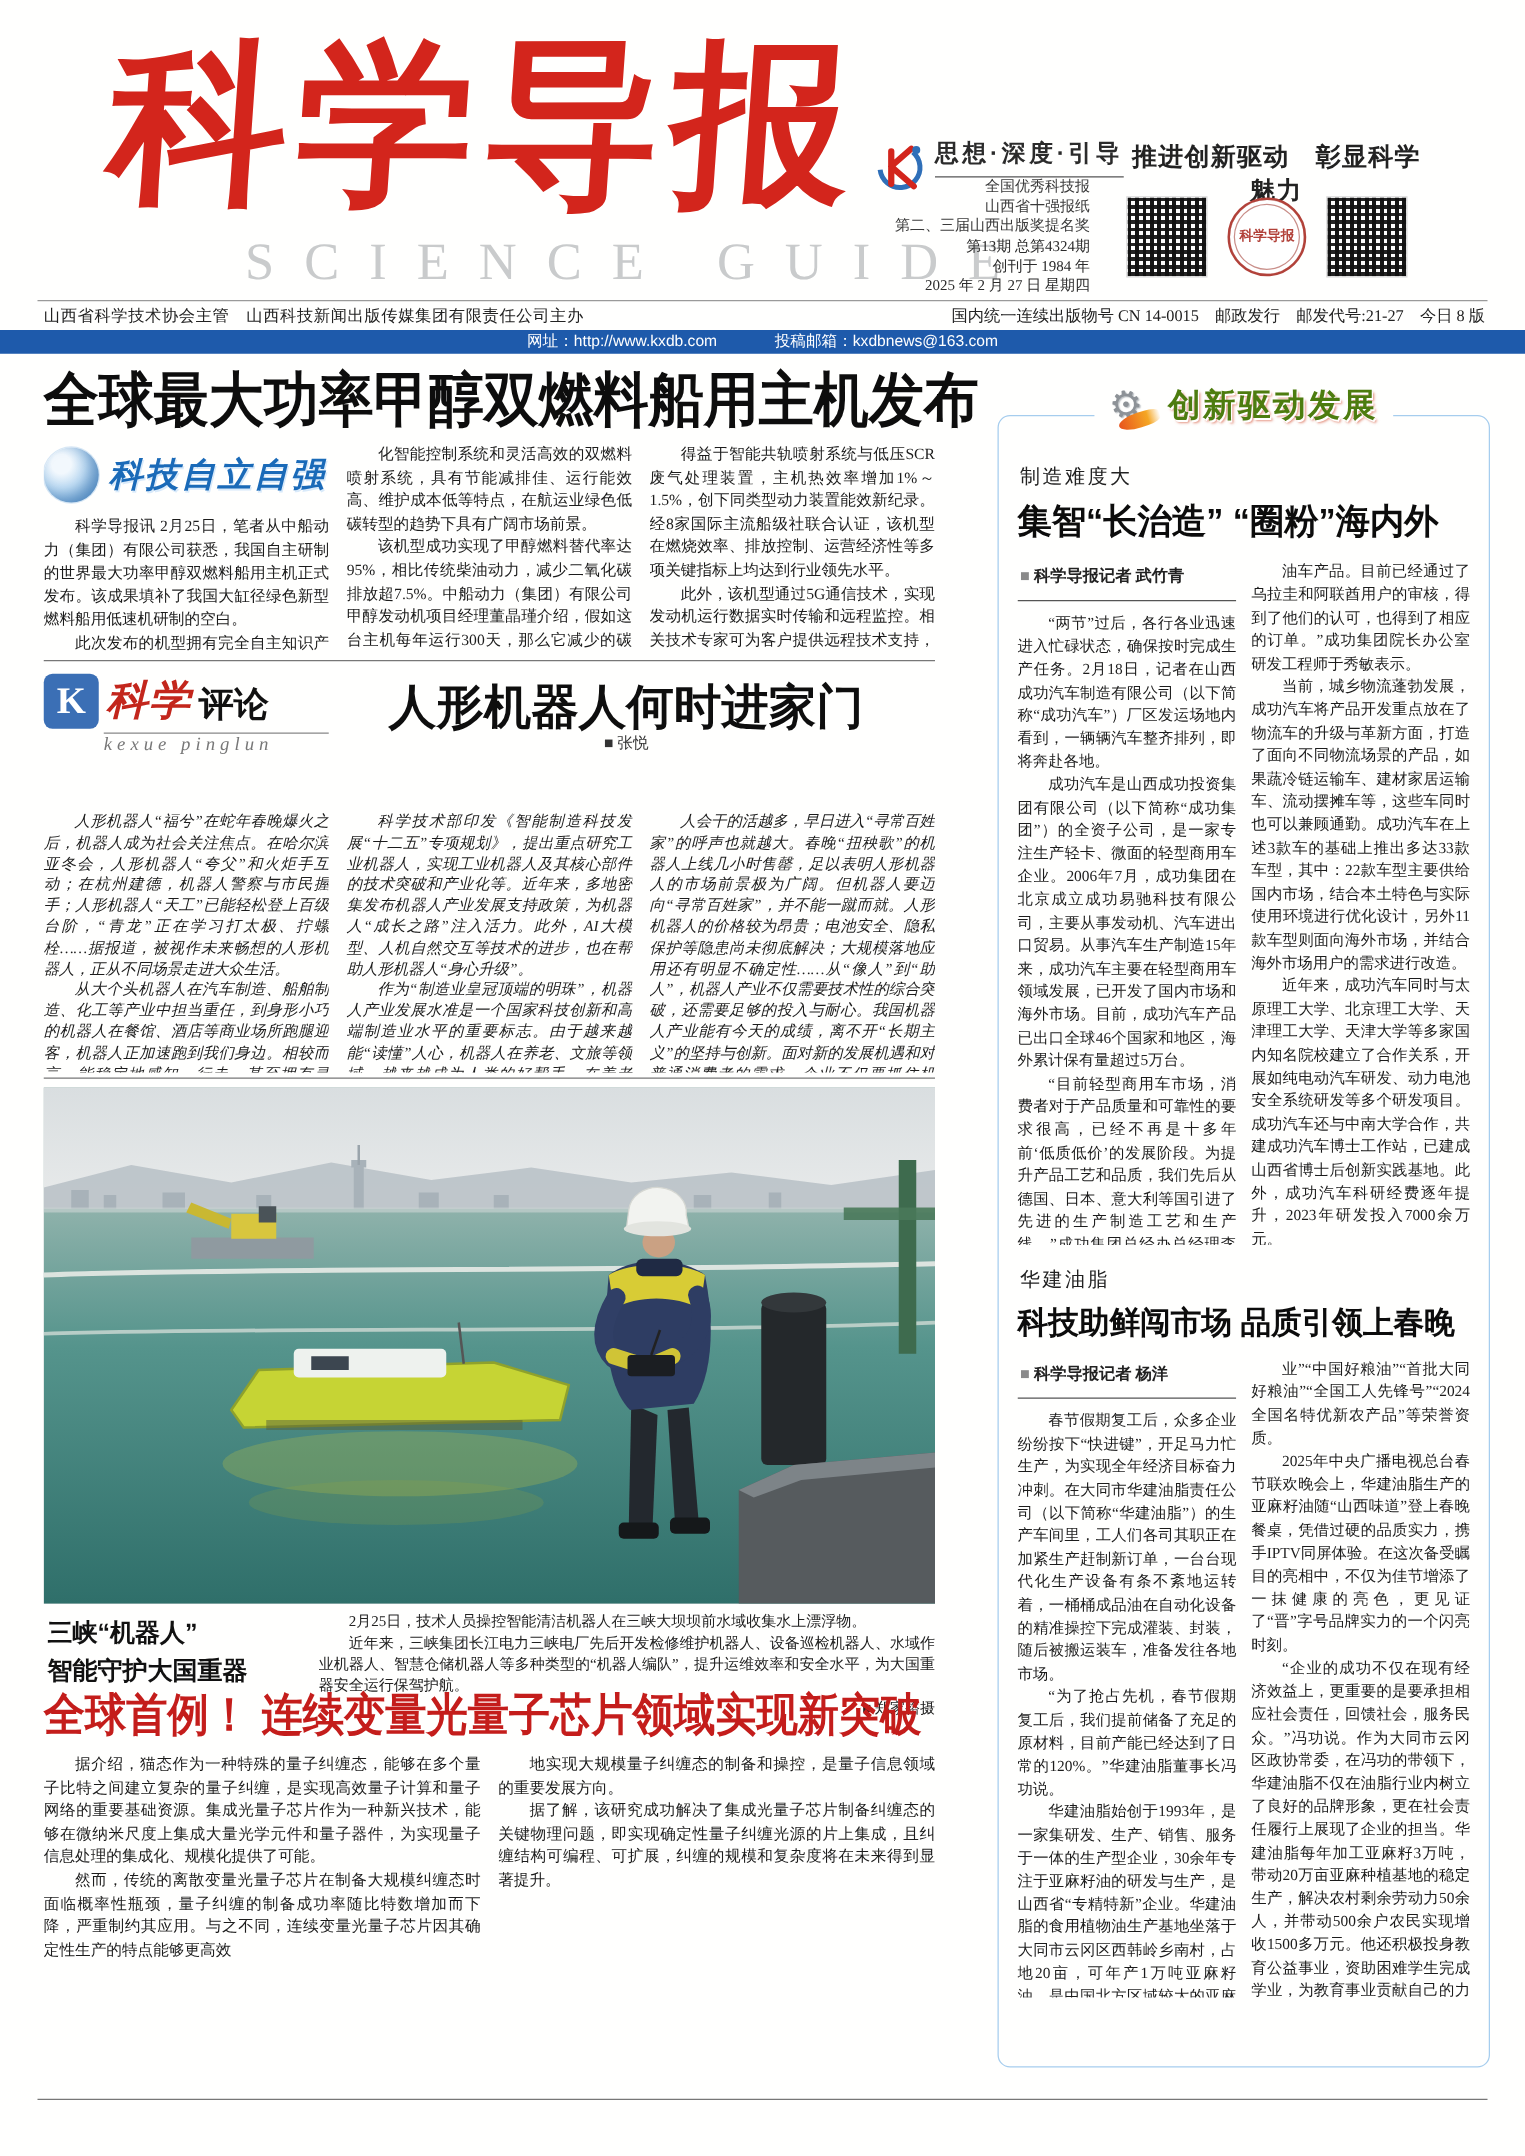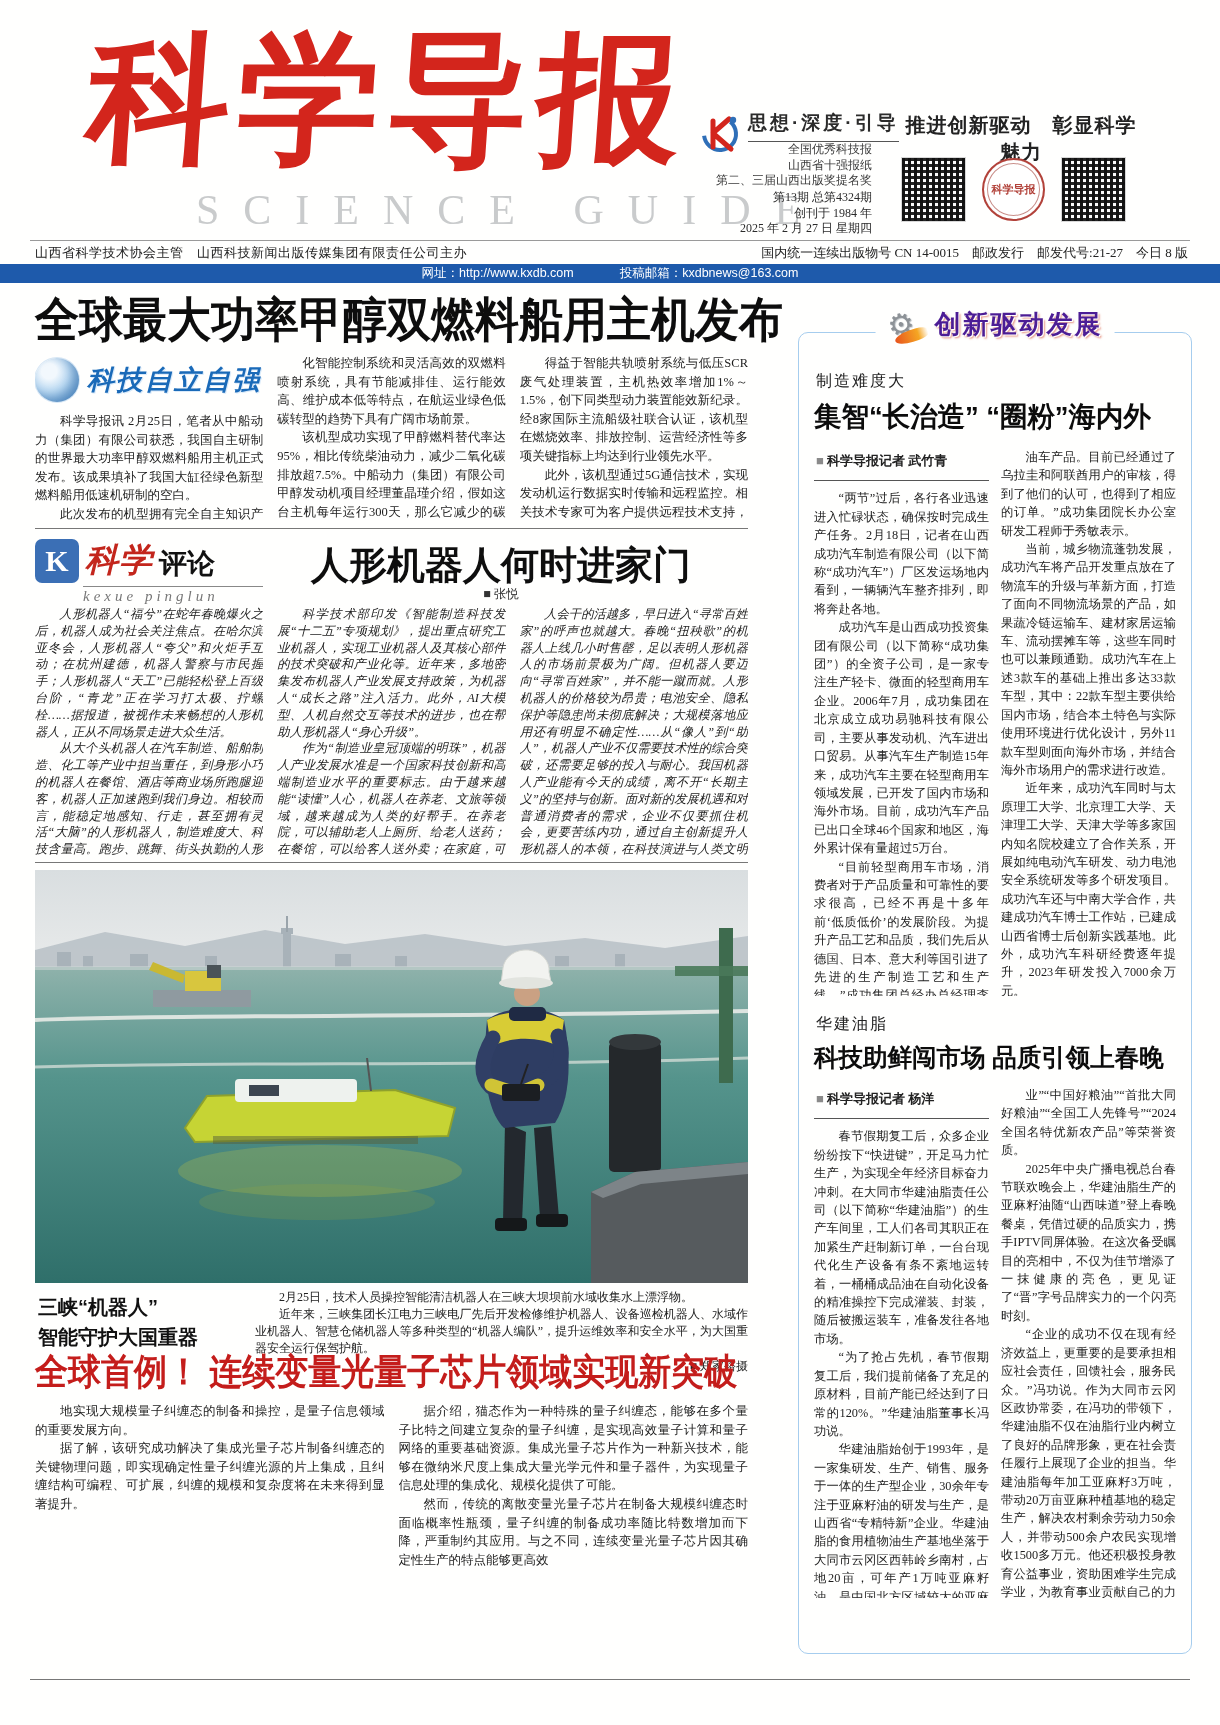--- a/index.html
+++ b/index.html
@@ -53,21 +53,21 @@
   .k-row{display:flex;align-items:flex-end;gap:6px;}
   .k-badge{width:44px;height:44px;background:#3b6fb5;border-radius:7px;color:#fff;font-size:30px;
            font-weight:700;display:flex;align-items:center;justify-content:center;}
   .cn-red{font-size:33px;font-weight:900;font-style:italic;color:#c3261c;letter-spacing:1px;}
   .cn-black{font-size:28px;font-weight:700;color:#111;}
   .pinyin{font-style:italic;color:#777;font-size:15px;letter-spacing:4px;border-top:1px solid #888;
           margin-top:3px;padding-top:1px;width:180px;margin-left:48px;}
   .cmt-headline{left:270px;top:540px;width:462px;text-align:center;font-size:38px;font-weight:900;color:#0e0e0e;}
   .cmt-byline{left:270px;top:586px;width:462px;text-align:center;font-size:12.5px;color:#333;}
   .cmt-cols{left:35px;top:606px;width:713px;height:252px;display:flex;gap:14px;overflow:hidden;}
-  .cmt-cols .col{font-style:italic;line-height:16.8px;font-size:12.3px;}
+  .cmt-cols .col{font-style:italic;line-height:16.8px;font-size:12.3px;margin-top:43px;}
 
   
   .photo{left:35px;top:870px;width:713px;height:413px;overflow:hidden;background:#9fb4b2;}
   .cap-title{left:38px;top:1292px;width:205px;font-size:20px;font-weight:800;line-height:30px;color:#111;}
   .cap-text{left:255px;top:1289px;width:493px;font-size:12px;line-height:17px;text-align:justify;color:#222;}
   .cap-text p{margin:0;text-indent:2em;}
   .cap-credit{text-align:right;text-indent:0 !important;margin-top:1px !important;}
 
   
   .bot-headline{left:35px;top:1350px;width:713px;font-size:33px;font-weight:900;color:#c41d1b;
@@ -78,21 +78,21 @@
 
   
   .rbox{left:798px;top:332px;width:394px;height:1322px;border:1px solid #a6cdee;border-radius:10px;
         box-sizing:border-box;padding:34px 15px 10px 15px;background:#fffffe;}
   .innov-badge{position:absolute;top:-26px;left:50%;transform:translateX(-50%);background:#fffffe;
                padding:0 12px;display:flex;align-items:center;gap:6px;white-space:nowrap;}
   .gear-icon{font-size:30px;line-height:30px;color:#8d9297;text-shadow:1px 1px 1px #b9bec2;
              transform:rotate(-12deg);display:inline-block;}
   .flame{width:34px;height:12px;border-radius:60% 40% 40% 60%;margin-left:-26px;margin-top:22px;
          background:linear-gradient(90deg,#e8541e,#f5a623 70%,transparent);transform:rotate(-18deg);}
-  .innov-text{font-size:26px;font-weight:900;color:#4c1d95;letter-spacing:2px;
+  .innov-text{font-size:26px;font-weight:900;color:#4d7c0f;letter-spacing:2px;
               text-shadow:1px 1px 0 #fff,2px 2px 2px rgba(205,60,30,.55);}
   .kicker{font-size:16px;color:#222;letter-spacing:2px;margin:4px 0 6px 2px;}
   .r-headline{font-size:28px;font-weight:900;color:#0c0c0c;letter-spacing:0;margin-bottom:12px;white-space:nowrap;transform-origin:left;transform:scaleX(.98);}
   .r-headline.second{font-size:25px;}
   .r-cols{display:flex;gap:12px;overflow:hidden;}
   .r-cols .col{font-size:12.3px;line-height:18.4px;}
   .r-byline{font-size:13px;font-weight:700;color:#222;border-bottom:1px solid #555;
             padding:4px 0 10px 2px;margin-bottom:8px;}
   .r-byline .sq{color:#8a8a8a;}
 
@@ -276,26 +276,26 @@
         <p>2月25日，技术人员操控智能清洁机器人在三峡大坝坝前水域收集水上漂浮物。</p>
         <p>近年来，三峡集团长江电力三峡电厂先后开发检修维护机器人、设备巡检机器人、水域作业机器人、智慧仓储机器人等多种类型的“机器人编队”，提升运维效率和安全水平，为大国重器安全运行保驾护航。</p>
       </div>
     <p class="cap-credit">■ 郑家裕摄</p>
   </div>
 
   <div class="abs bot-headline sans">全球首例！ 连续变量光量子芯片领域实现新突破</div>
 
   <div class="abs bot-cols">
     <div class="col">
+        <p>据介绍，猫态作为一种特殊的量子纠缠态，能够在多个量子比特之间建立复杂的量子纠缠，是实现高效量子计算和量子网络的重要基础资源。集成光量子芯片作为一种新兴技术，能够在微纳米尺度上集成大量光学元件和量子器件，为实现量子信息处理的集成化、规模化提供了可能。</p>
+        <p>然而，传统的离散变量光量子芯片在制备大规模纠缠态时面临概率性瓶颈，量子纠缠的制备成功率随比特数增加而下降，严重制约其应用。与之不同，连续变量光量子芯片因其确定性生产的特点能够更高效</p>
+      </div>
+    <div class="col">
         <p>地实现大规模量子纠缠态的制备和操控，是量子信息领域的重要发展方向。</p>
         <p>据了解，该研究成功解决了集成光量子芯片制备纠缠态的关键物理问题，即实现确定性量子纠缠光源的片上集成，且纠缠结构可编程、可扩展，纠缠的规模和复杂度将在未来得到显著提升。</p>
-      </div>
-    <div class="col">
-        <p>据介绍，猫态作为一种特殊的量子纠缠态，能够在多个量子比特之间建立复杂的量子纠缠，是实现高效量子计算和量子网络的重要基础资源。集成光量子芯片作为一种新兴技术，能够在微纳米尺度上集成大量光学元件和量子器件，为实现量子信息处理的集成化、规模化提供了可能。</p>
-        <p>然而，传统的离散变量光量子芯片在制备大规模纠缠态时面临概率性瓶颈，量子纠缠的制备成功率随比特数增加而下降，严重制约其应用。与之不同，连续变量光量子芯片因其确定性生产的特点能够更高效</p>
       </div>
   </div>
 
   <div class="abs rbox">
     <div class="innov-badge">
       <span class="gear-icon">⚙</span>
       <span class="flame"></span>
       <span class="innov-text sans">创新驱动发展</span>
     </div>
 

